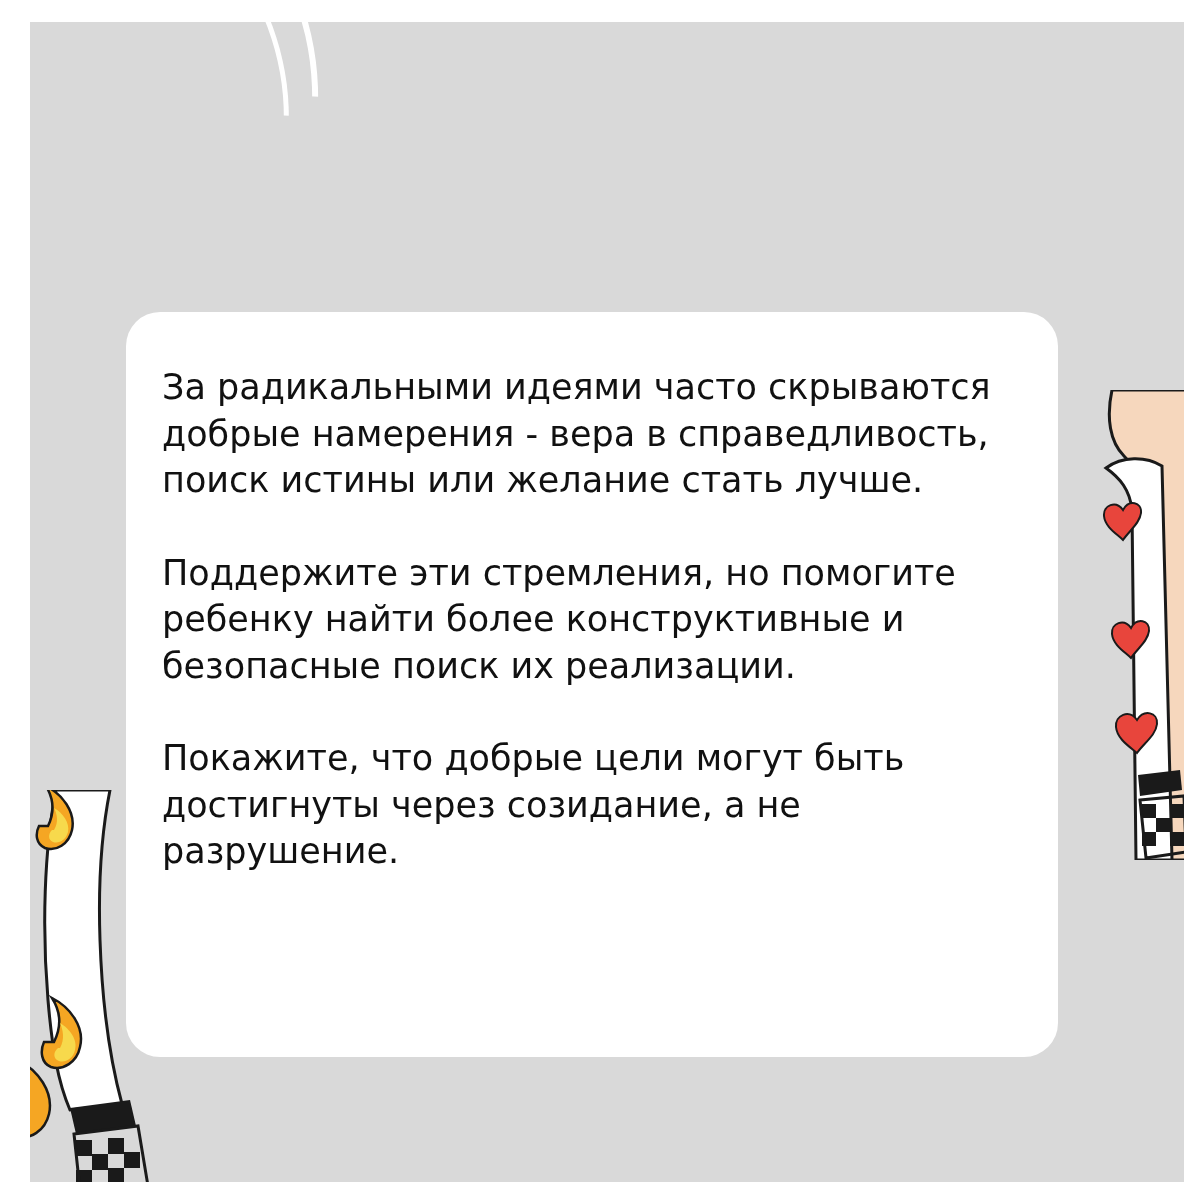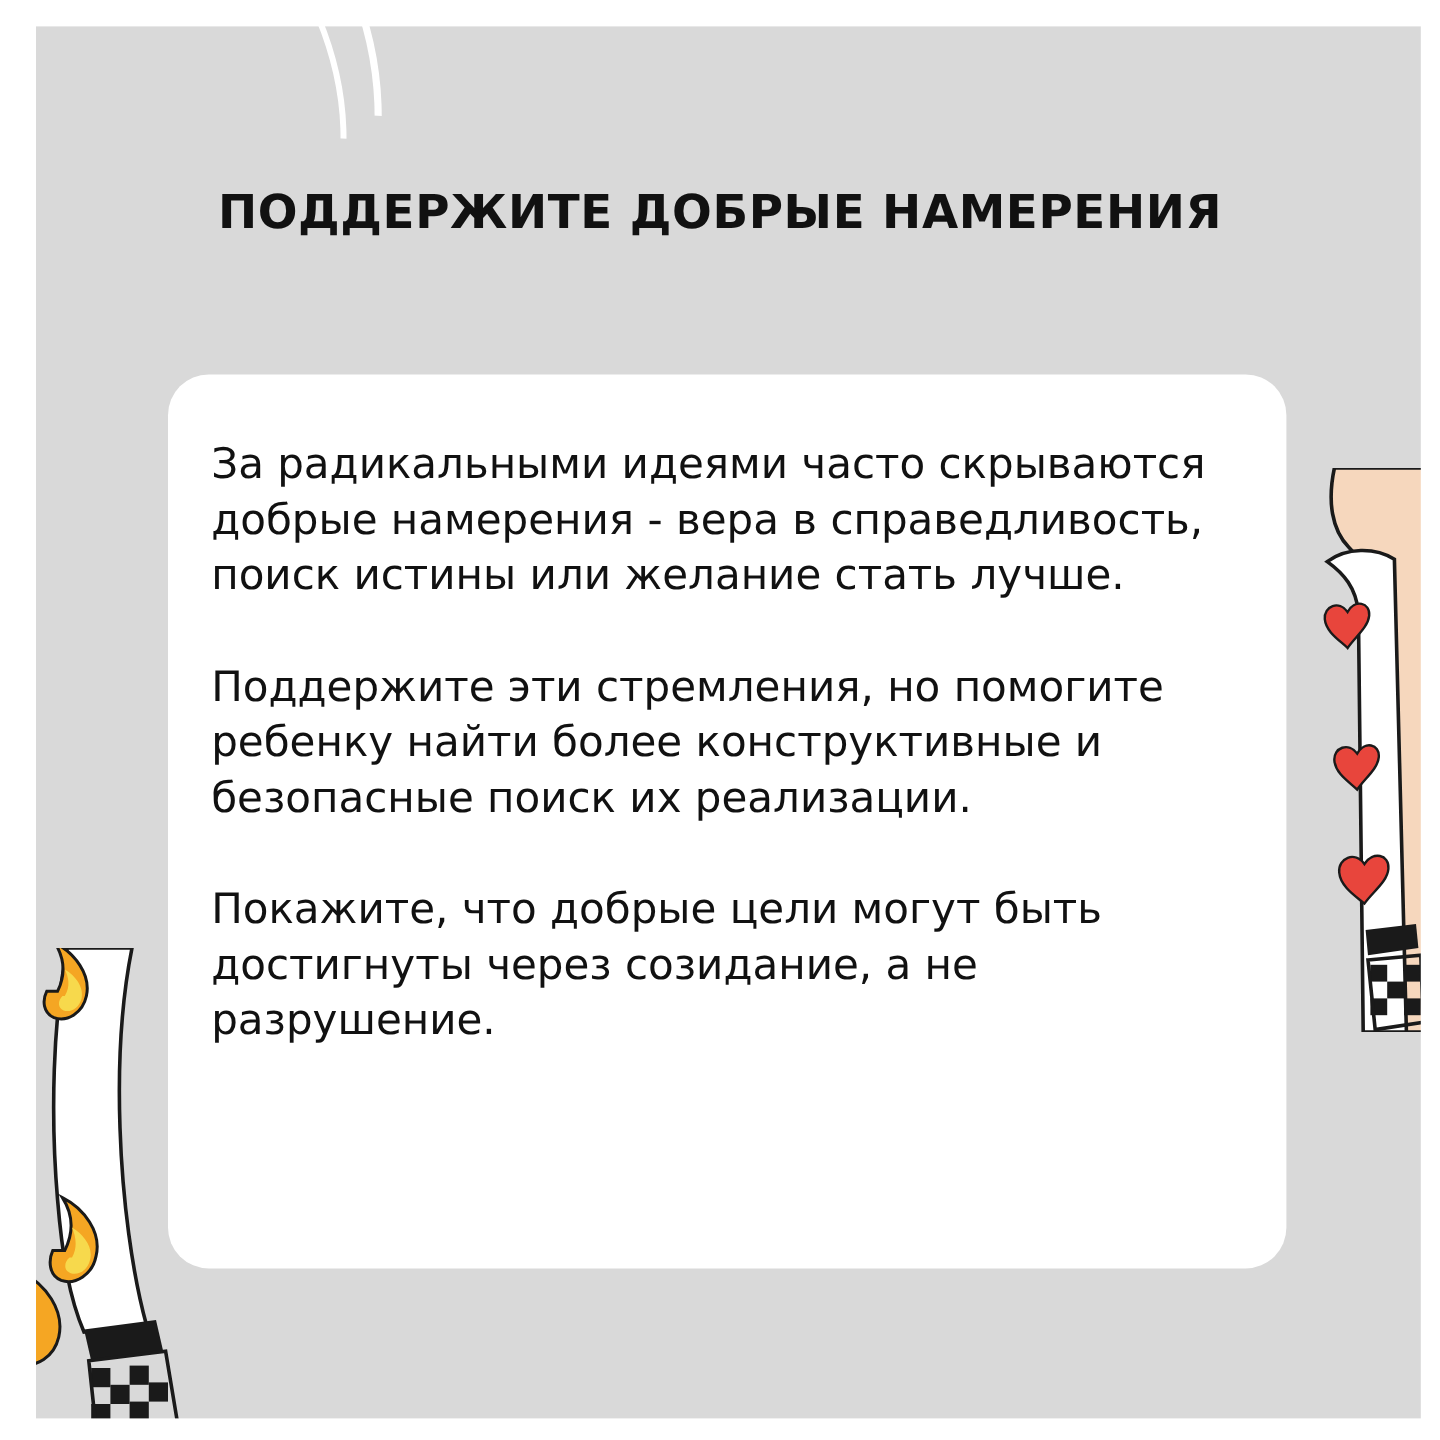--- a/index.html
+++ b/index.html
@@ -83,21 +83,21 @@
     text-align: center;
     font-size: 39px;
     font-weight: bold;
     letter-spacing: 0.5px;
     color: #111111;
     z-index: 20;
   }
 
   .card {
     position: absolute;
-    left: 140px;
+    left: 126px;
     top: 312px;
     width: 932px;
     height: 745px;
     background: #ffffff;
     border-radius: 34px;
     z-index: 25;
     box-sizing: border-box;
     padding: 52px 60px 0 36px;
   }
   .card p {
@@ -171,21 +171,20 @@
       </g>
       <path d="M56 344 L120 336 L130 396 L62 400 Z" fill="none" stroke="#1a1a1a" stroke-width="3"></path>
       <path d="M30 36 c8 -16 4 -30 -2 -40 c16 8 30 26 26 44 c-3 14 -16 22 -27 18 c-9 -4 -10 -14 -6 -22 z" fill="#f5a623" stroke="#1a1a1a" stroke-width="2.5"></path>
       <path d="M36 40 c5 -8 3 -16 0 -22 c9 5 16 15 14 24 c-2 8 -9 12 -15 10 c-5 -2 -5 -8 -1 -12 z" fill="#f7d94c"></path>
       <path d="M36 252 c9 -18 5 -33 -2 -44 c18 9 33 29 28 49 c-3 15 -17 24 -29 20 c-10 -4 -11 -16 -7 -25 z" fill="#f5a623" stroke="#1a1a1a" stroke-width="2.5"></path>
       <path d="M42 258 c5 -9 3 -18 0 -25 c10 6 18 17 15 27 c-2 9 -10 13 -16 11 c-6 -2 -6 -9 -1 -13 z" fill="#f7d94c"></path>
       <path d="M2 318 c10 -20 6 -36 -2 -48 c20 10 36 32 31 54 c-4 17 -19 26 -32 22 c-11 -5 -12 -18 -7 -28 z" fill="#f5a623" stroke="#1a1a1a" stroke-width="2.5"></path>
     </svg>
   </div>
 
-  <div class="title">ПОДДЕРЖИТЕ ДОБРЫЕ НАМЕРЕНИЯ</div>
 
   <div class="card">
     <p>За радикальными идеями часто скрываются добрые намерения - вера в справедливость, поиск истины или желание стать лучше.</p>
     <p>Поддержите эти стремления, но помогите ребенку найти более конструктивные и безопасные поиск их реализации.</p>
     <p>Покажите, что добрые цели могут быть достигнуты через созидание, а не разрушение.</p>
   </div>
 
   <div class="frame-top"></div>
   <div class="frame-bottom"></div>
   <div class="frame-left"></div>

